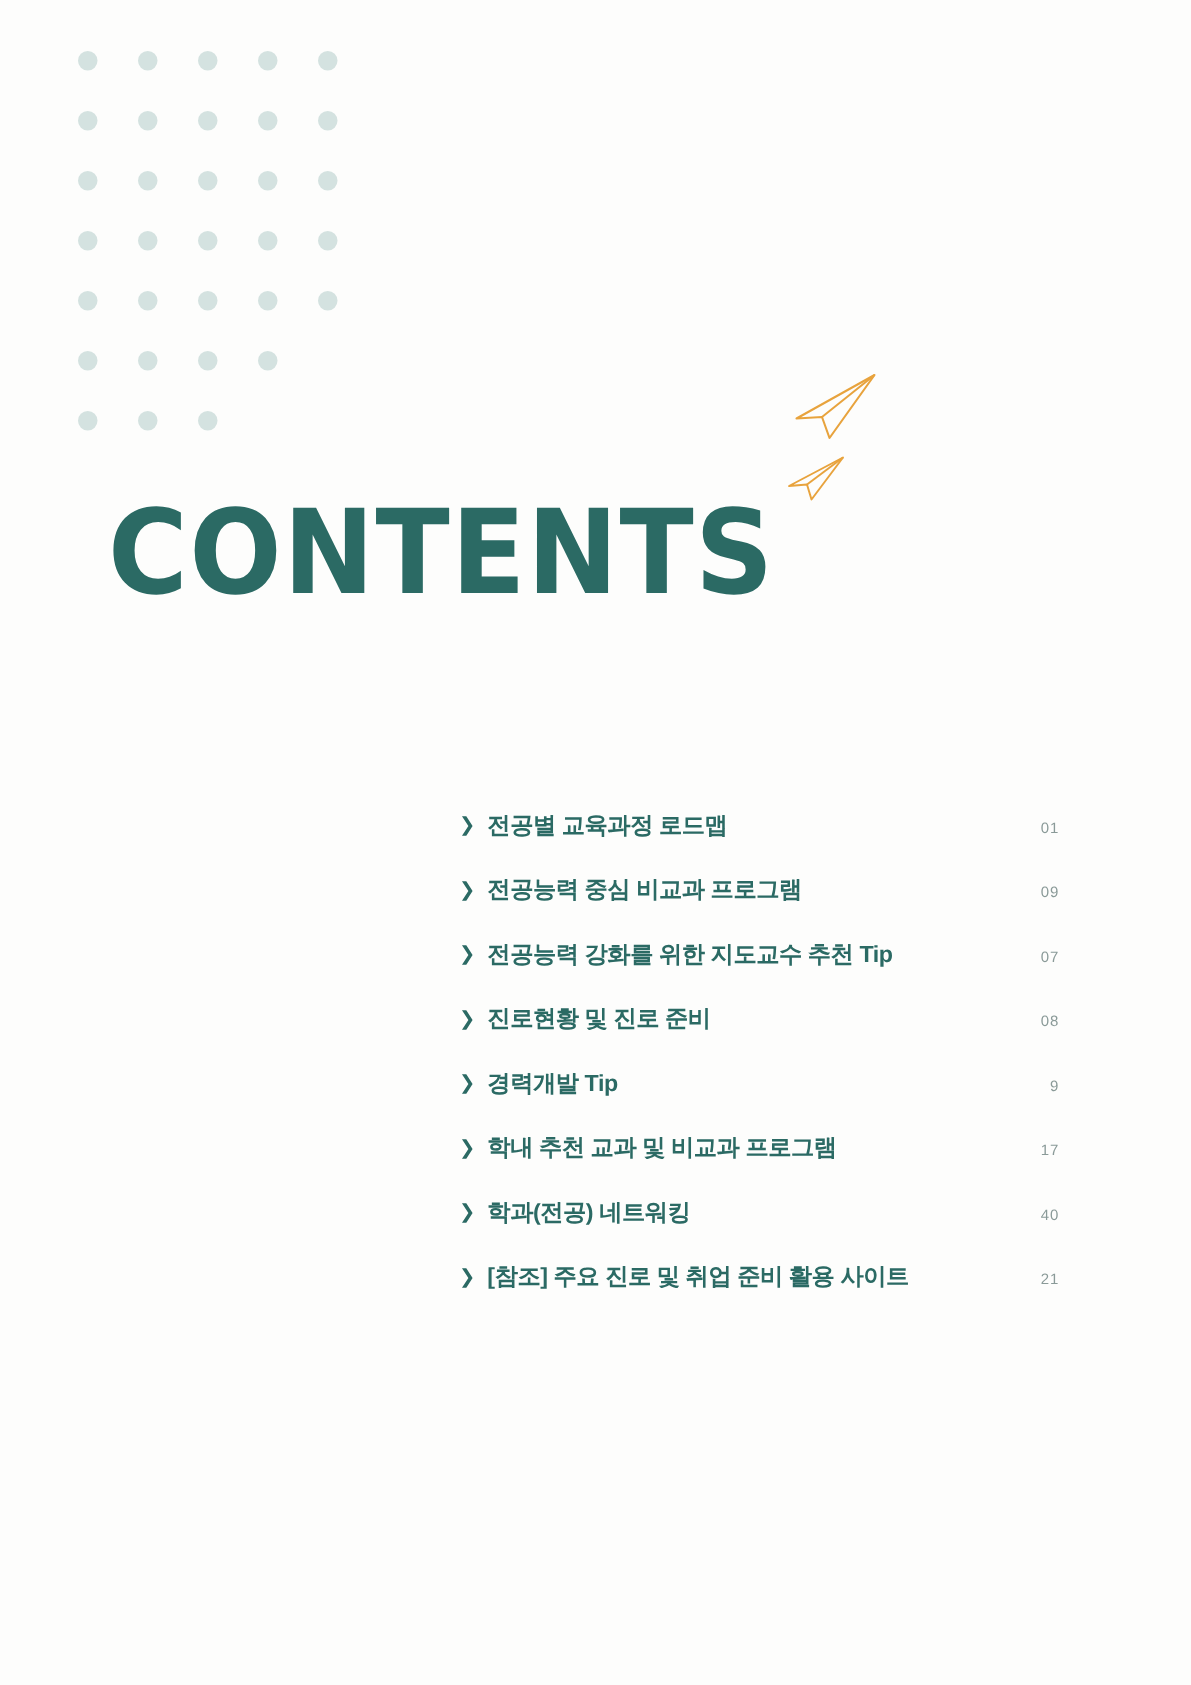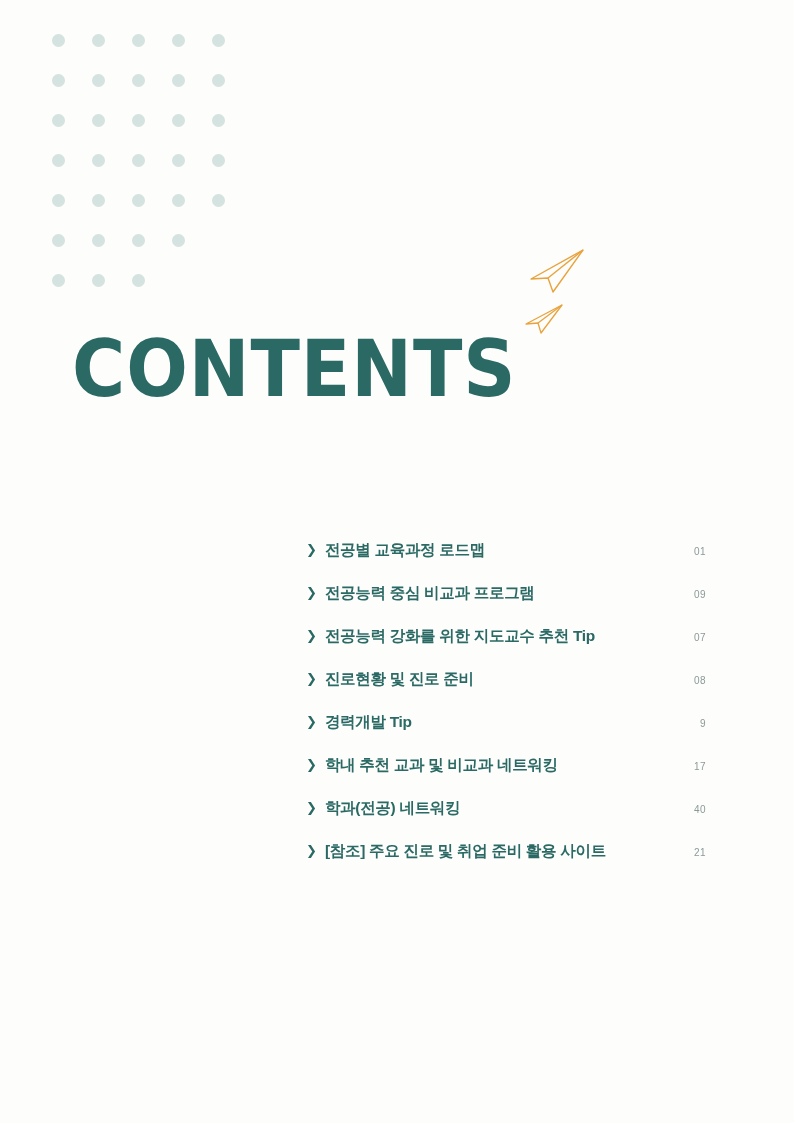--- a/index.html
+++ b/index.html
@@ -212,21 +212,21 @@
     <div class="toc-row level1">
       <div class="toc-main">
         <span class="chev">❯</span>
         <span class="toc-label">경력개발 Tip</span>
       </div>
       <span class="toc-page">9</span>
     </div>
     <div class="toc-row level1">
       <div class="toc-main">
         <span class="chev">❯</span>
-        <span class="toc-label">학내 추천 교과 및 비교과 네트워킹</span>
+        <span class="toc-label">학내 추천 교과 및 비교과 프로그램</span>
       </div>
       <span class="toc-page">17</span>
     </div>
     <div class="toc-row level1">
       <div class="toc-main">
         <span class="chev">❯</span>
         <span class="toc-label">학과(전공) 네트워킹</span>
       </div>
       <span class="toc-page">40</span>
     </div>

